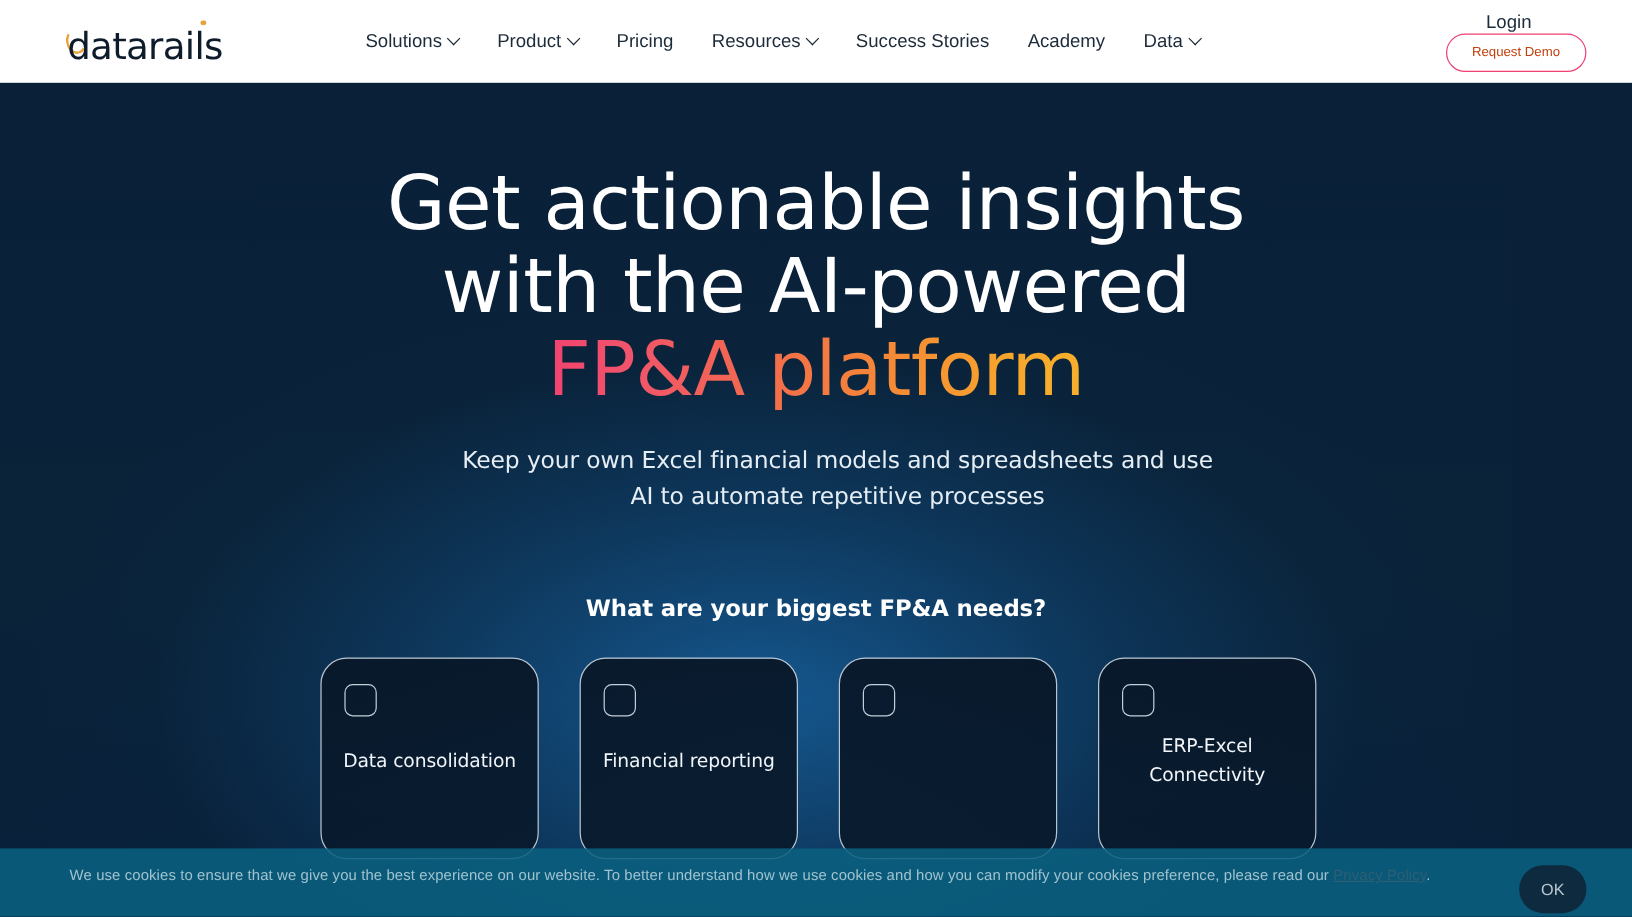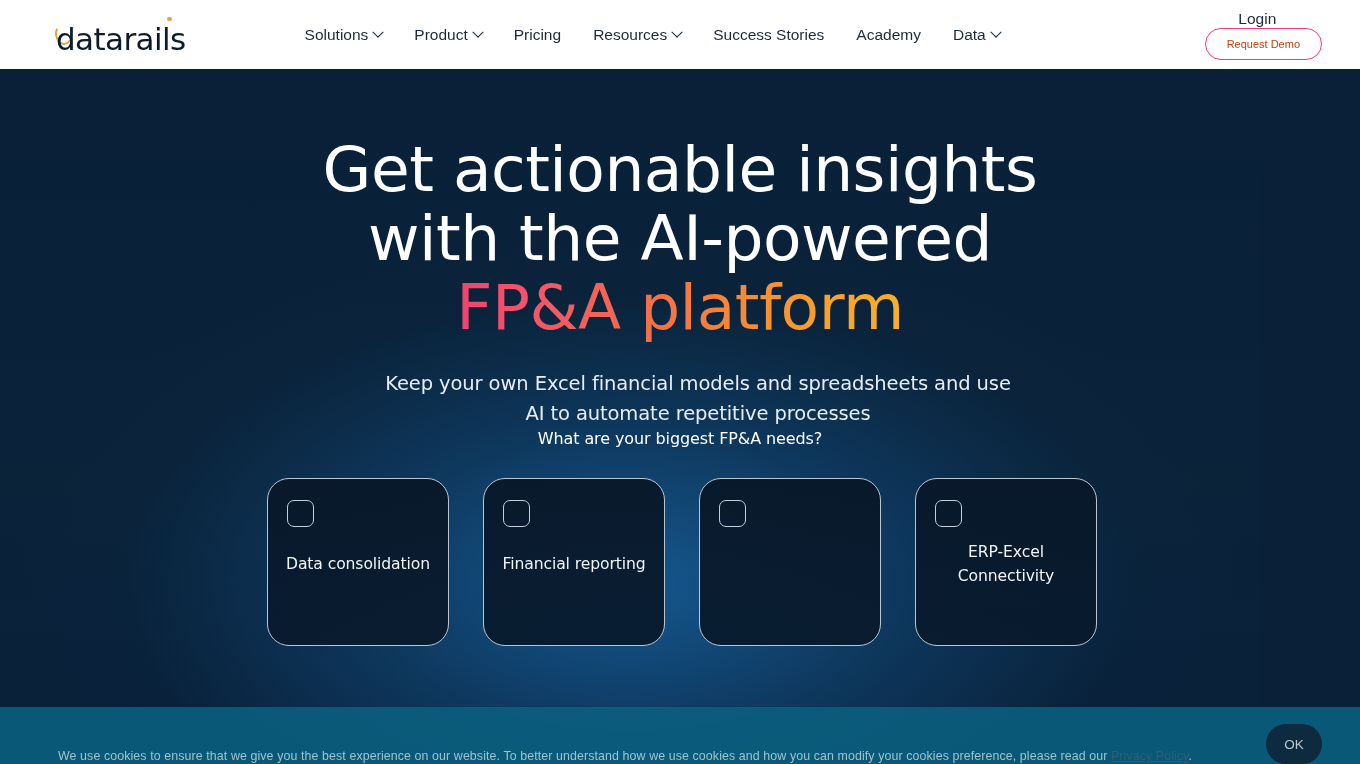--- a/index.html
+++ b/index.html
@@ -154,23 +154,24 @@
     font-family:"DejaVu Sans", sans-serif;
     font-size:19.5px;
     line-height:30px;
     color:#e6eef5;
     font-weight:400;
     letter-spacing:-0.1px;
     padding-left:36px;
   }
 
   .needs-title {
-    font-family:"DejaVu Sans", sans-serif;
-    font-size:16px;
-    font-weight:400;
+    margin-top:67px;
+    font-family:"DejaVu Sans", sans-serif;
+    font-size:19px;
+    font-weight:700;
     color:#ffffff;
     letter-spacing:-0.1px;
   }
 
   
   .cards {
     margin-top:30px;
     display:flex;
     justify-content:center;
     gap:34px;
@@ -209,22 +210,22 @@
     margin-top:4px;
   }
 
   
   .cookie {
     position:absolute;
     left:0; bottom:0;
     width:1360px; height:57px;
     background:rgba(10,96,128,0.88);
     display:flex;
-    align-items:flex-end;
-    padding:0 38px 0 58px;
+    align-items:flex-start;
+    padding:14px 38px 0 58px;
     z-index:60;
   }
   .cookie-text {
     font-size:12.4px;
     color:#9fc3cf;
     line-height:16px;
     letter-spacing:0.1px;
     white-space:nowrap;
     font-family:"Liberation Sans", sans-serif;
   }

